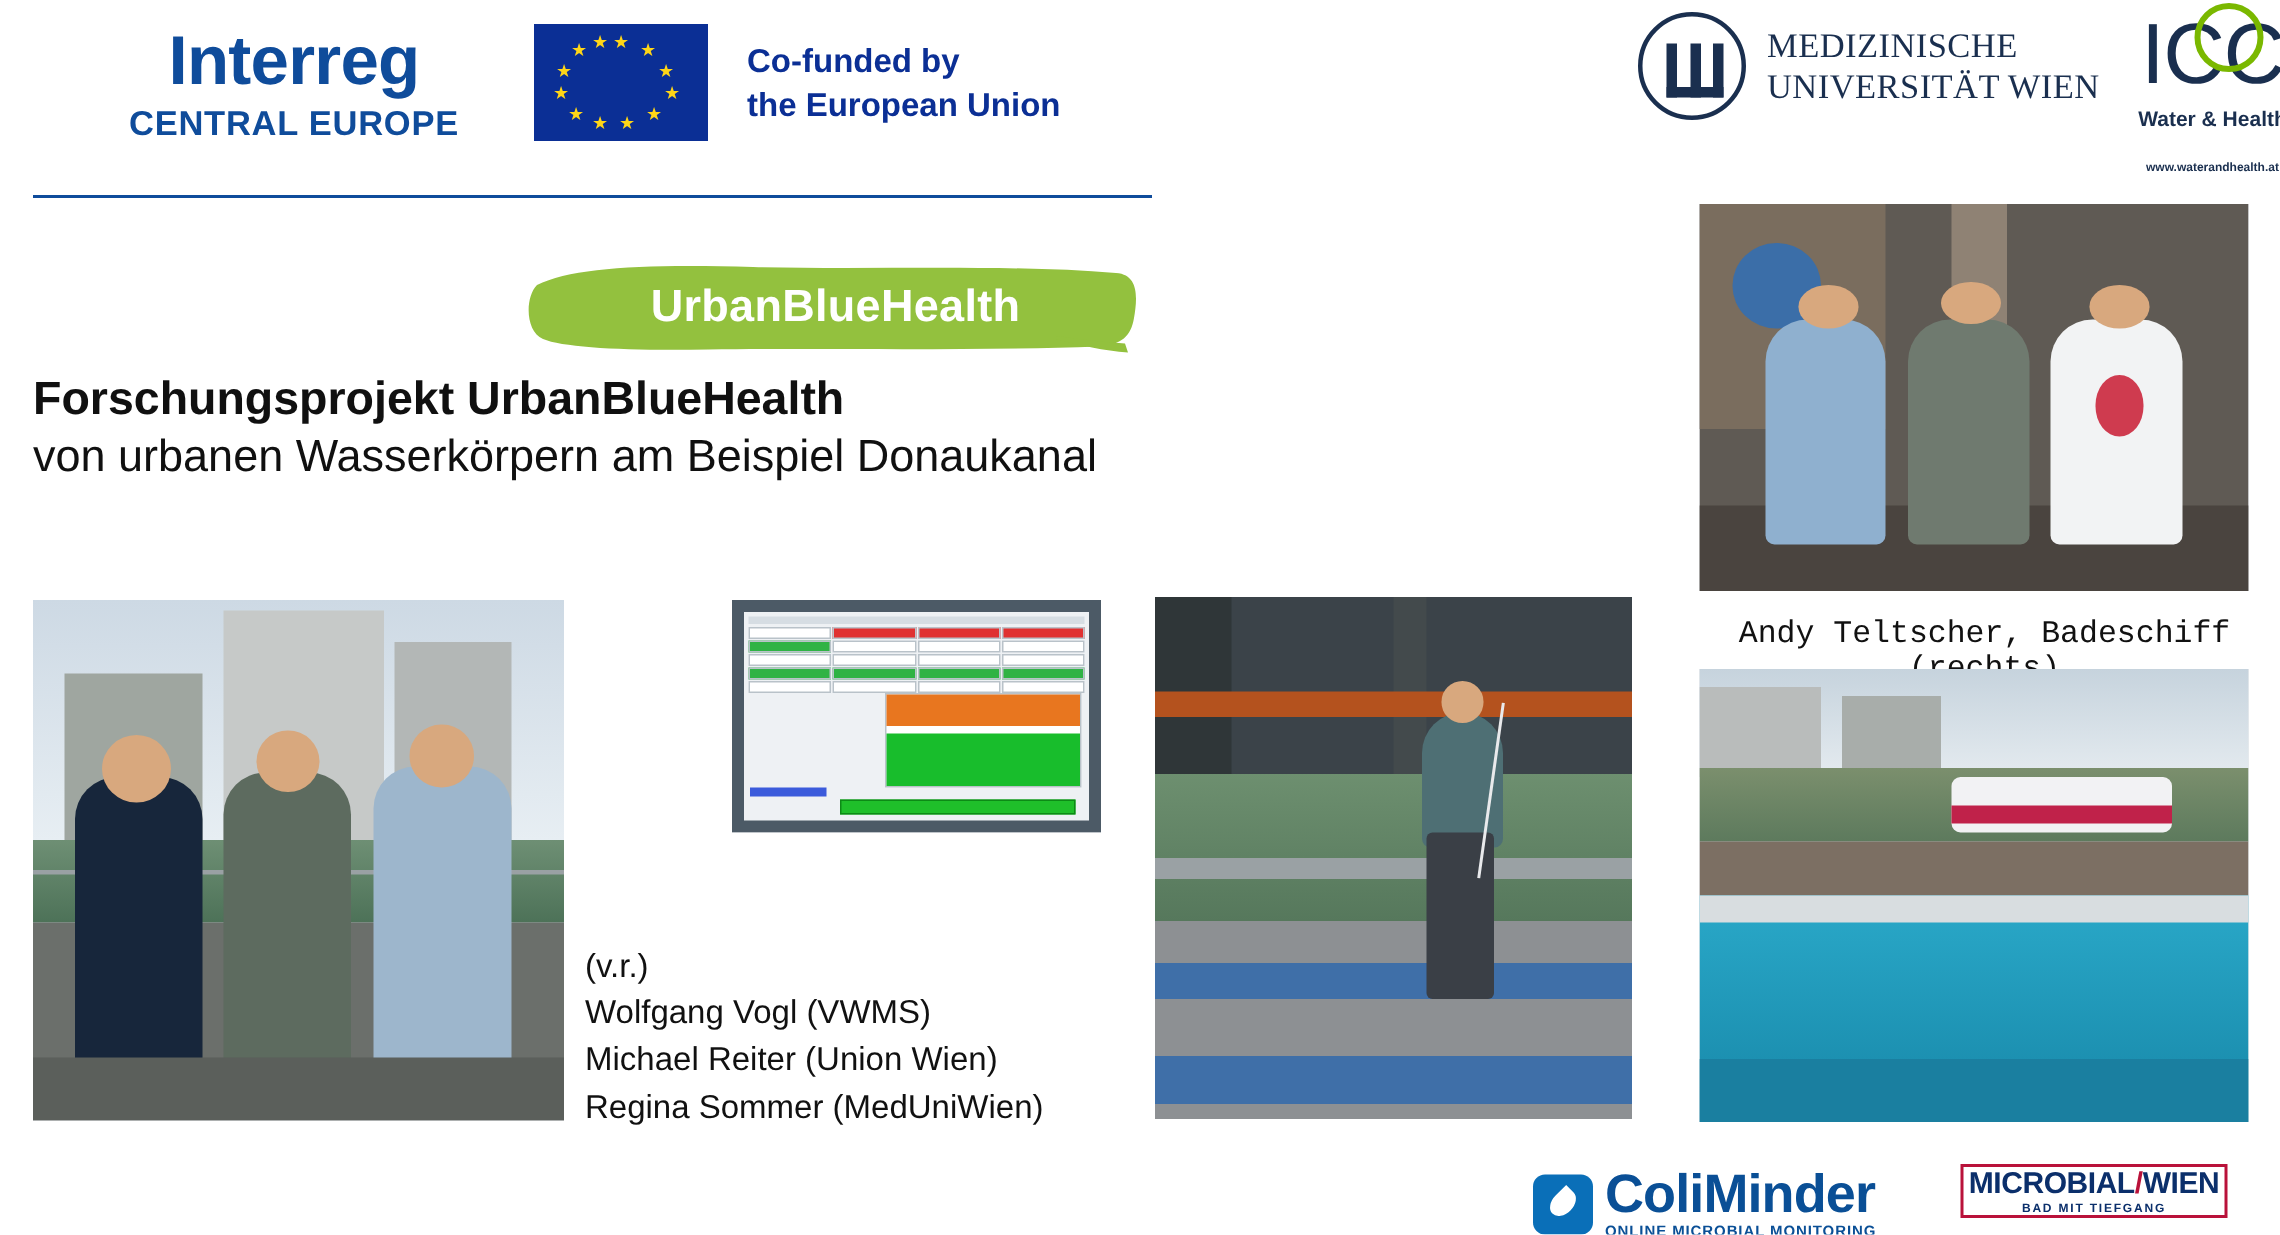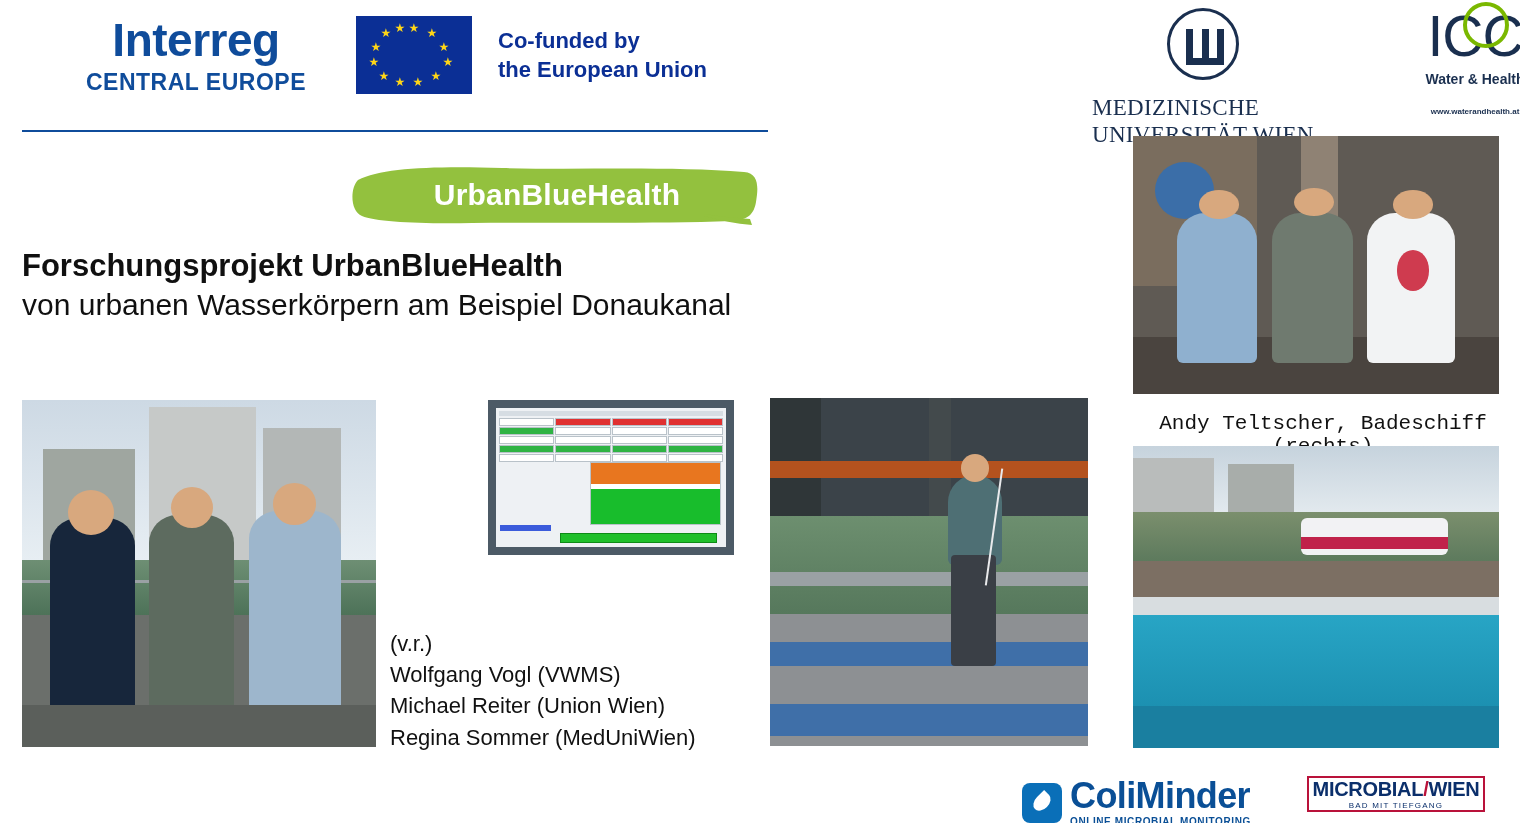--- a/index.html
+++ b/index.html
@@ -77,21 +77,20 @@
     line-height: 1.32;
   }
 
   
   .meduni {
     position: absolute;
     left: 1076px; top: 8px;
     display: flex;
     align-items: center;
     gap: 14px;
-    flex-direction: column;
   }
   .meduni-mark {
     width: 72px; height: 72px;
     border: 3px solid #1a2f4f;
     border-radius: 50%;
     position: relative;
     box-sizing: border-box;
   }
   .meduni-mark::before {
     content: "";
@@ -158,21 +157,21 @@
   .header-rule {
     position: absolute;
     left: 22px; top: 130px;
     width: 746px; height: 0;
     border-top: 2px solid #0f4c9b;
   }
 
   
   .brush {
     position: absolute;
-    left: 352px; top: 164px;
+    left: 352px; top: 174px;
     width: 410px; height: 62px;
   }
   .brush svg { display: block; }
   .brush-label {
     position: absolute;
     left: 0; top: 0;
     width: 410px; height: 62px;
     display: flex;
     align-items: center;
     justify-content: center;
@@ -296,21 +295,21 @@
   .bs-name {
     font-size: 20px;
     font-weight: bold;
     color: #0b2f6b;
     letter-spacing: -0.3px;
     line-height: 1;
   }
   .bs-name .slash { color: #b9123a; }
   .bs-tag {
     font-size: 8px;
-    font-weight: normal;
+    font-weight: bold;
     color: #0b2f6b;
     letter-spacing: 1.2px;
     margin-top: 2px;
   }
 
   
   .sky { position: absolute; left: 0; top: 0; right: 0; height: 42%;
          background: linear-gradient(#cdd9e4, #e7eef3); }
   .bldg { position: absolute; background: #bcbfc0; }
   .water { position: absolute; left: 0; right: 0; background: linear-gradient(#6e8f74, #4d7258); }

